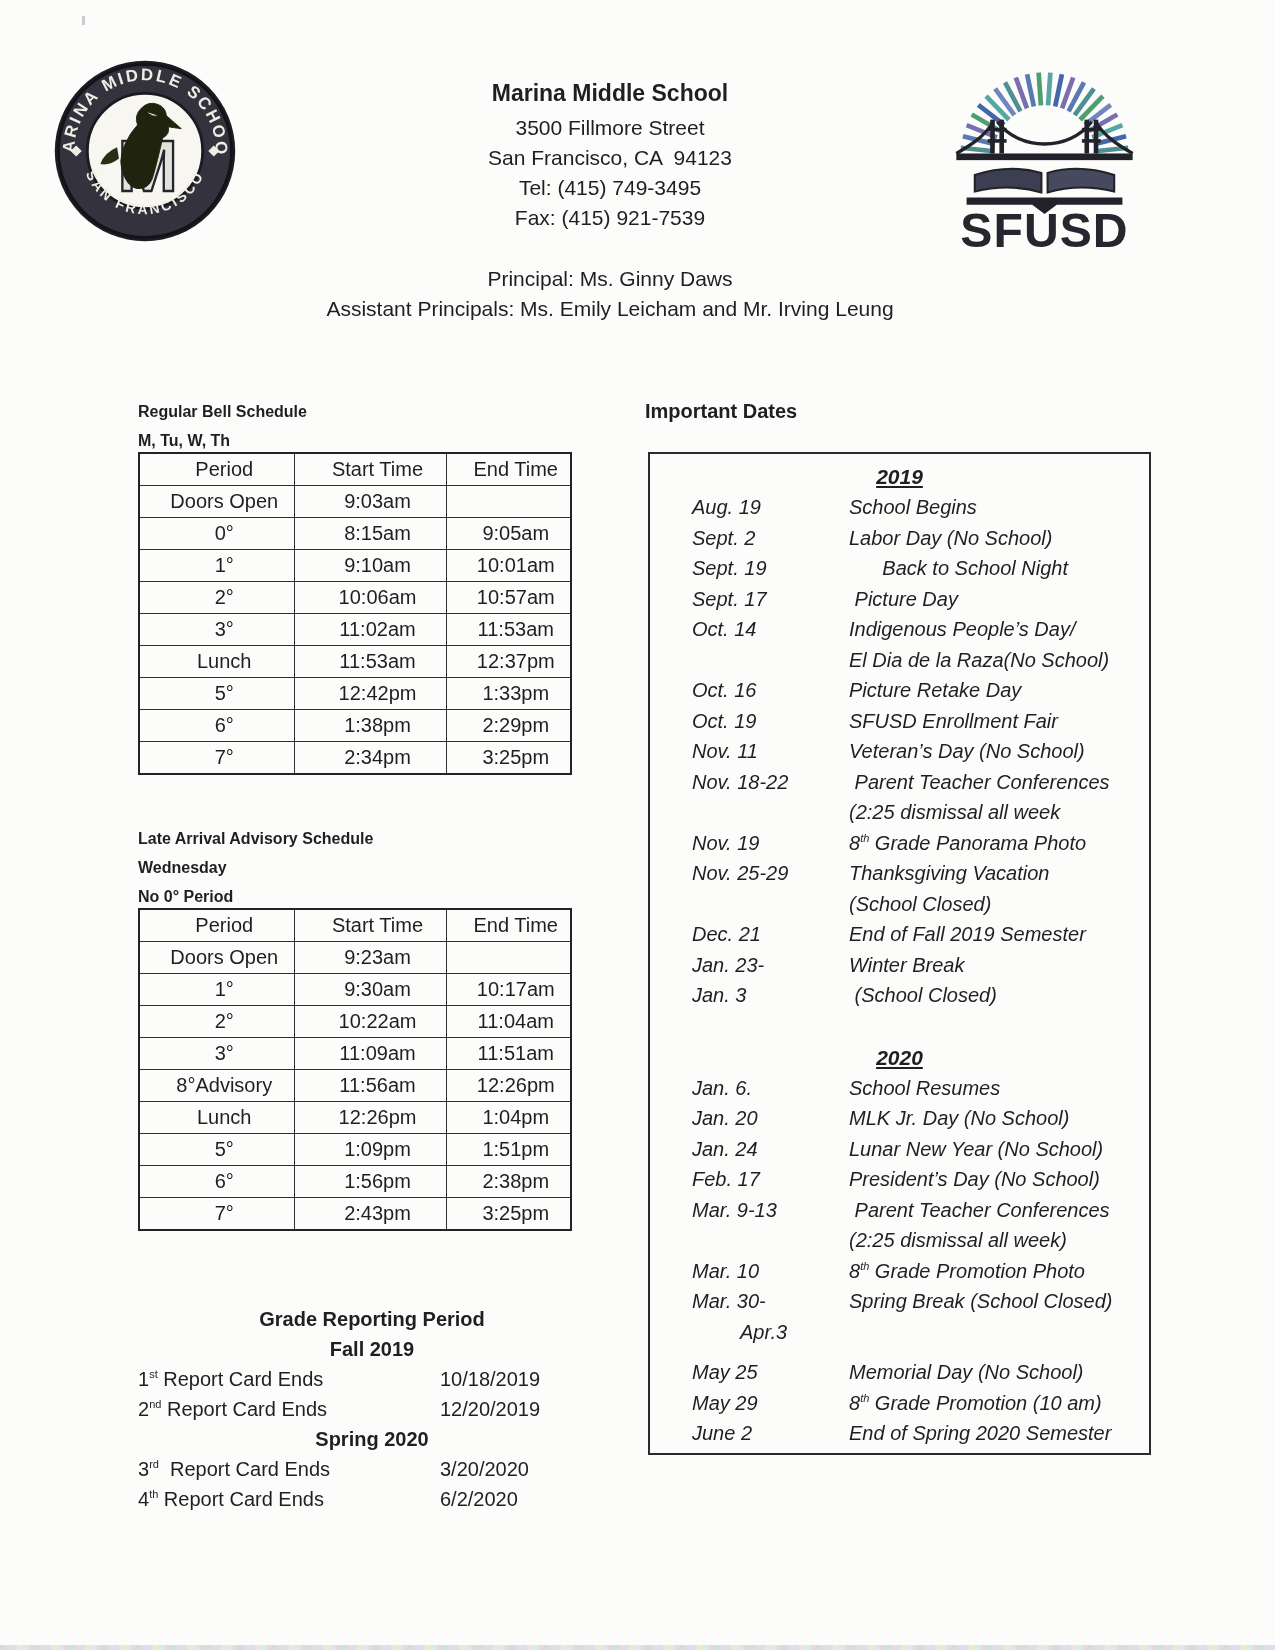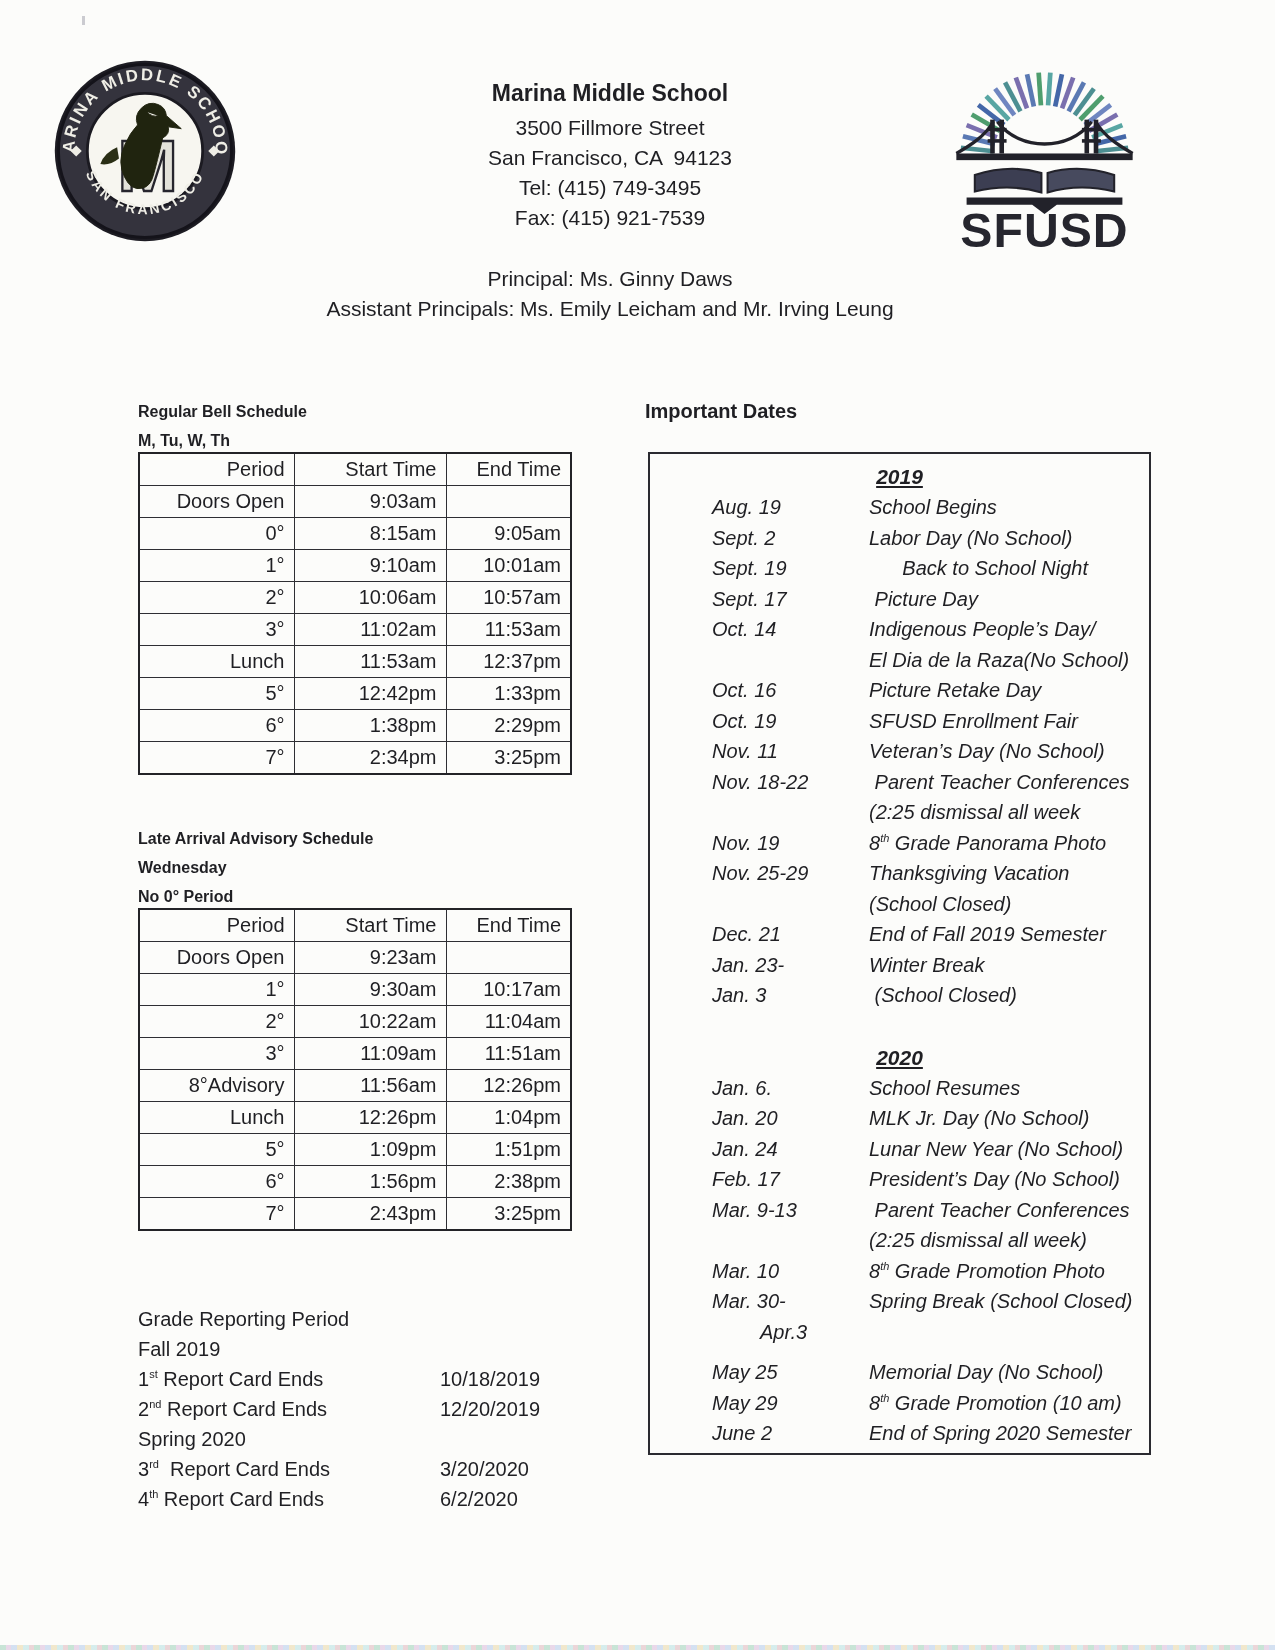--- a/index.html
+++ b/index.html
@@ -16,41 +16,41 @@
   .org-principals{margin-top:31px;}
   .sfusd-logo{position:absolute; left:942px; top:52px; width:205px; height:205px;}
   
   .h-bold{font-weight:bold; font-size:16px; line-height:29px;}
   .sched1-head{position:absolute; left:138px; top:397px;}
   .sched2-head{position:absolute; left:138px; top:824px;}
   table.bell{position:absolute; left:138px; border-collapse:collapse; background:transparent;}
   table.bell.t1{top:452px;}
   table.bell.t2{top:908px;}
   table.bell th, table.bell td{
-    border:1.6px solid #2e2e33; font-size:20px; font-weight:normal; text-align:right;
+    border:1.6px solid #2e2e33; font-size:20px; font-weight:normal; text-align:center;
     padding:3px 9px 4px 24px; line-height:24px; white-space:pre;
   }
   table.bell{border:2.6px solid #232327;}
   col.c1{width:155px;} col.c2{width:152px;} col.c3{width:125px;}
   
   .gr-wrap{position:absolute; left:138px; top:1304px; width:468px; font-size:20px;}
-  .gr-title,.gr-season{font-weight:normal; line-height:30px;}
+  .gr-title,.gr-season{text-align:center; font-weight:bold; line-height:30px;}
   .gr-row{display:flex; line-height:30px;}
   .gr-label{width:302px; white-space:pre;}
   .gr-date{white-space:pre;}
   sup{font-size:0.55em; vertical-align:super; line-height:0;}
   
   .id-title{position:absolute; left:645px; top:400px; font-size:20px; font-weight:bold;}
   .id-box{
     position:absolute; left:648px; top:452px; width:499px;
     border:2.4px solid #2a2a30; padding:8px 0 4px 0; font-size:20px;font-style:italic;
   }
   .ev-year{text-align:center; font-weight:bold; font-size:21px; line-height:30px; text-decoration:underline;}
   .ev-year.y2{margin-top:32px;}
-  .ev-line{display:flex; line-height:30.5px; min-height:30.5px;margin-left:20px;}
+  .ev-line{display:flex; line-height:30.5px; min-height:30.5px;}
   .ev-date{flex:none; box-sizing:border-box; width:199px; padding-left:42px; white-space:pre;}
   .ev-text{white-space:pre-wrap;}
   .gap-after{margin-bottom:10px;padding-left:48px;}
   
   .scan-strip{
     position:absolute; left:0; right:0; bottom:0; height:5px; opacity:.85;
     background:repeating-linear-gradient(90deg,
       #bfe0d0 0 6px,#e6d2e6 6px 11px,#cddcf0 11px 17px,#efe4c4 17px 23px,
       #cfeaea 23px 29px,#e8cfd2 29px 34px);
   }

